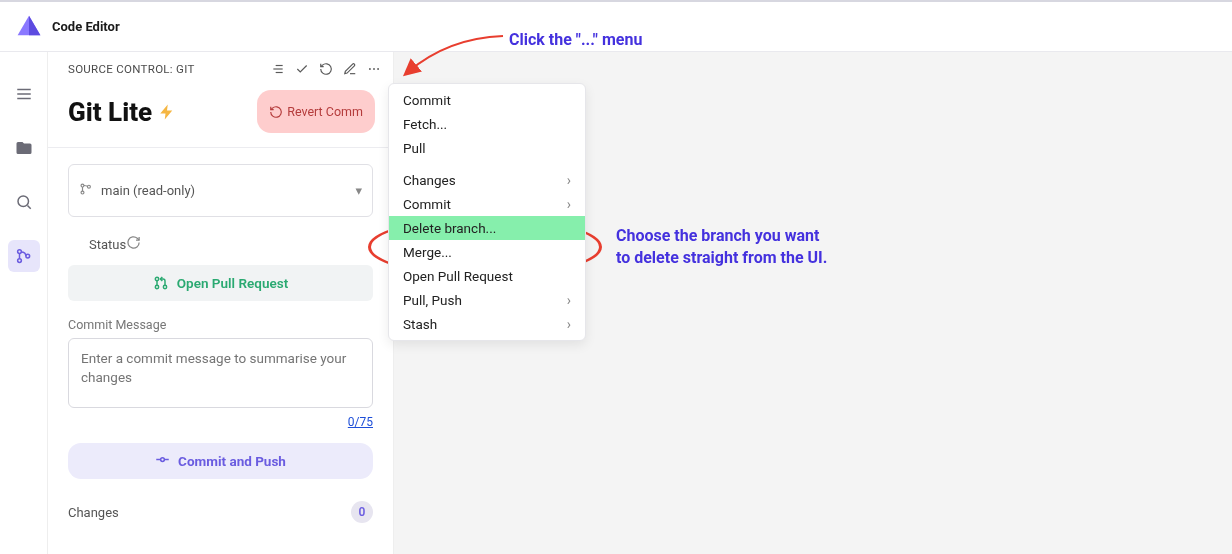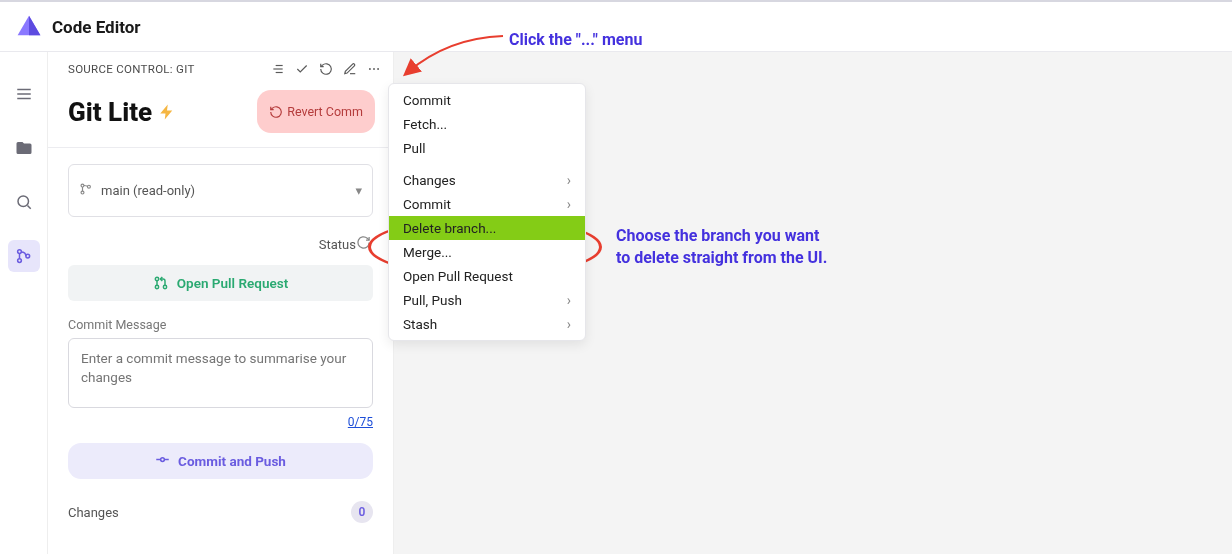--- a/index.html
+++ b/index.html
@@ -22,21 +22,21 @@
     border-top: 2px solid #d7d7e0;
     border-bottom: 1px solid #e9e9ee;
     gap: 10px;
   }
   .logo {
     width: 26px; height: 26px;
     display: inline-block;
   }
   .apptitle {
     font-weight: 700;
-    font-size: 17px;
+    font-size: 13px;
     color: #1a1a1a;
   }
 
   .main {
     display: flex;
     height: calc(100% - 52px);
   }
 
   .rail {
     width: 48px;
@@ -115,21 +115,21 @@
     padding: 0 10px;
     gap:8px;
     color:#555;
     font-size:13px;
     cursor:pointer;
     justify-content: flex-start;
   }
   .branch-select .caret { margin-left:auto; color:#888; }
 
   .status-row {
-    display:flex; align-items:center; justify-content:flex-end;
+    display:flex; align-items:center; justify-content:flex-start;
     padding: 18px 2px 12px 2px;
     font-size: 13px;
     color:#555;
     margin-left:19px;
   }
   .status-row .refresh { color:#888; cursor:pointer; }
 
   .open-pr {
     background:#f1f3f4;
     border-radius:6px;
@@ -212,21 +212,21 @@
     z-index:5;
   }
   .ctx-item {
     height:24px;
     display:flex; align-items:center;
     padding: 0 14px;
     cursor:pointer;
     color:#222;
     justify-content:space-between;
   }
-  .ctx-item.highlight { background:#84cc16; }
+  .ctx-item.highlight { background:#86efac; }
   .ctx-chevron { color:#888; font-size:14px; }
 
   
   .anno {
     position:absolute;
     color:#4431de;
     font-weight:700;
     font-size:16px;
     pointer-events:none;
   }

